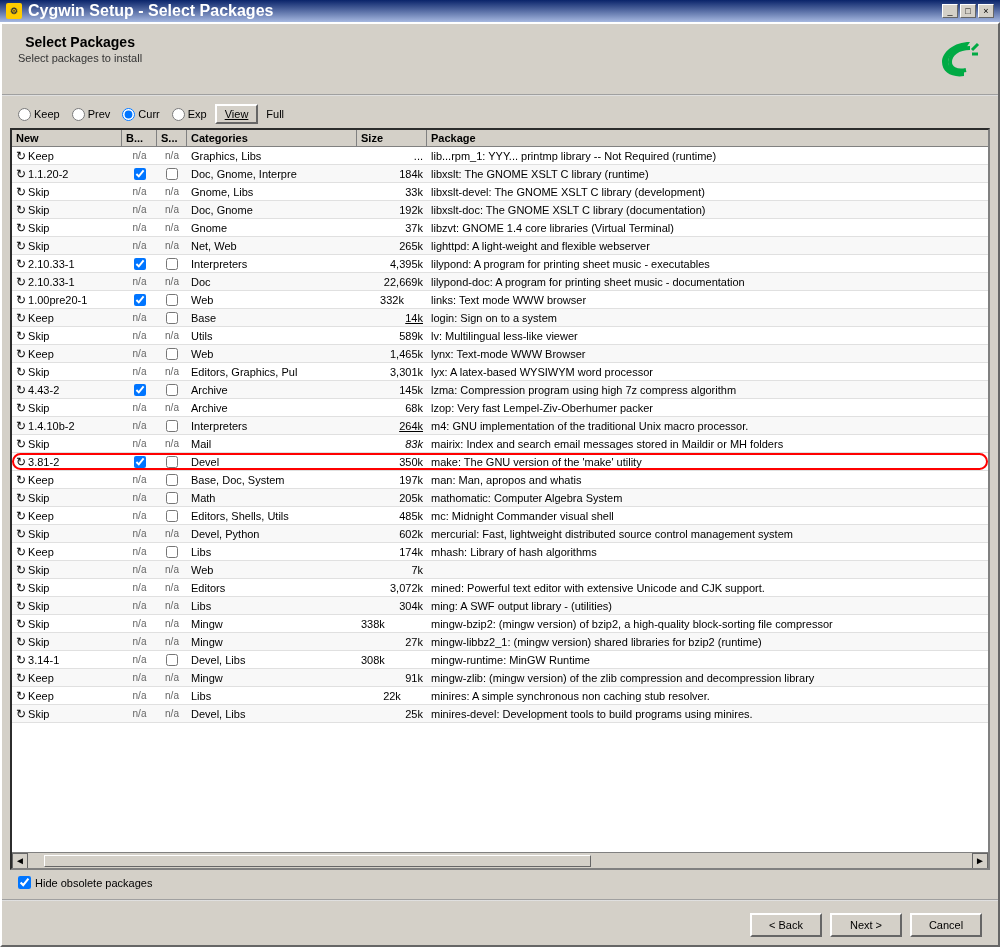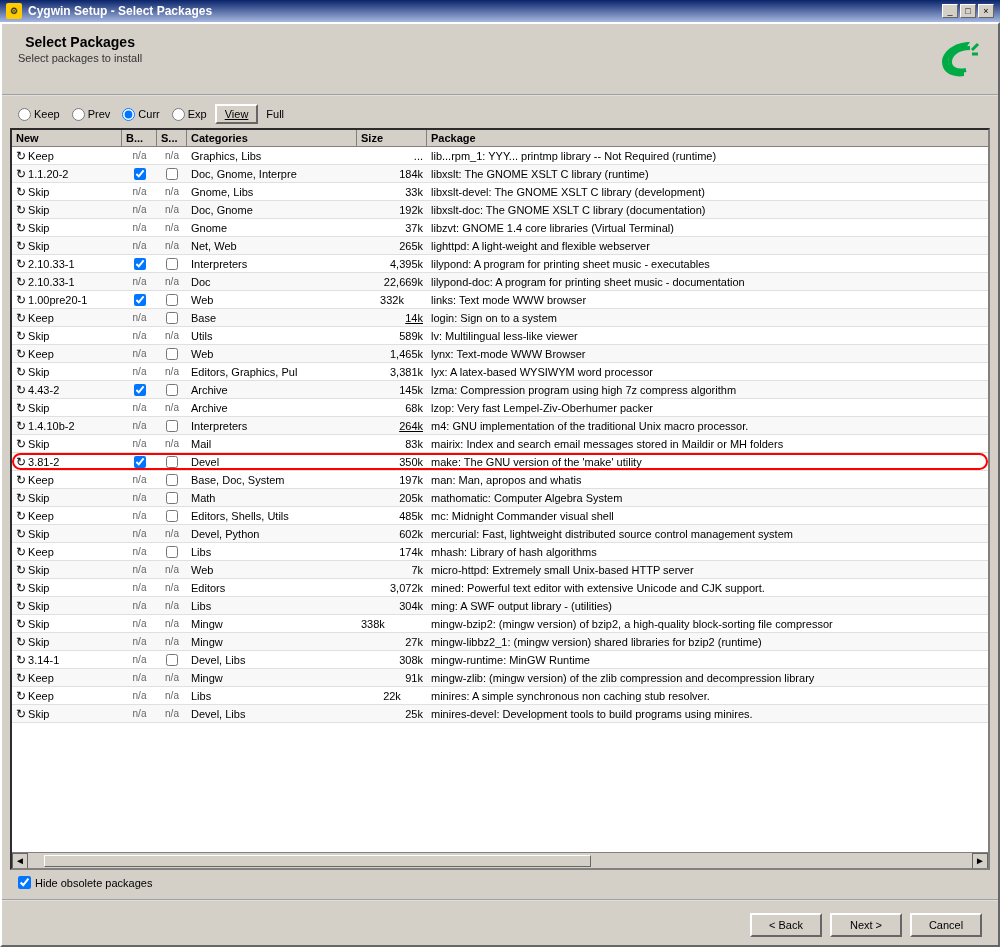--- a/index.html
+++ b/index.html
@@ -33,21 +33,21 @@
       background: #ffcc00;
       border-radius: 2px;
       display: flex;
       align-items: center;
       justify-content: center;
       font-size: 9px;
       color: #333;
       font-weight: bold;
     }
     .title-bar-text {
-      font-size: 12px;
+      font-size: 16px;
       font-weight: bold;
       color: white;
     }
     .title-bar-buttons {
       display: flex;
       gap: 2px;
     }
     .title-btn {
       width: 16px;
       height: 14px;
@@ -512,21 +512,21 @@
           <div class="cell">lynx: Text-mode WWW Browser</div>
         </div>
         <div class="list-row">
           <div class="cell cell-new">
             <span style="font-size:12px;cursor:pointer;">↻</span>
             <span>Skip</span>
           </div>
           <div class="cell checkbox-cell" style="font-size: 10px; color: rgb(102, 102, 102);">n/a</div>
           <div class="cell checkbox-cell" style="font-size: 10px; color: rgb(102, 102, 102);">n/a</div>
           <div class="cell">Editors, Graphics, Pul</div>
-          <div class="cell" style="text-align: right;">3,381k</div>
+          <div class="cell" style="text-align: right;">3,301k</div>
           <div class="cell">lyx: A latex-based WYSIWYM word processor</div>
         </div>
         <div class="list-row">
           <div class="cell cell-new">
             <span style="font-size:12px;cursor:pointer;">↻</span>
             <span>4.43-2</span>
           </div>
           <div class="cell checkbox-cell">
             <input type="checkbox" checked="" style="">
           </div>
@@ -562,21 +562,21 @@
           <div class="cell">m4: GNU implementation of the traditional Unix macro processor.</div>
         </div>
         <div class="list-row">
           <div class="cell cell-new">
             <span style="font-size:12px;cursor:pointer;">↻</span>
             <span>Skip</span>
           </div>
           <div class="cell checkbox-cell" style="font-size: 10px; color: rgb(102, 102, 102);">n/a</div>
           <div class="cell checkbox-cell" style="font-size: 10px; color: rgb(102, 102, 102);">n/a</div>
           <div class="cell">Mail</div>
-          <div class="cell" style="text-align: right;">83k</div>
+          <div class="cell" style="text-align: right; font-style: italic;">83k</div>
           <div class="cell">mairix: Index and search email messages stored in Maildir or MH folders</div>
         </div>
         <div class="list-row highlighted">
           <div class="cell cell-new">
             <span style="font-size:12px;cursor:pointer;">↻</span>
             <span>3.81-2</span>
           </div>
           <div class="cell checkbox-cell">
             <input type="checkbox" checked="" style="">
           </div>
@@ -652,21 +652,20 @@
         </div>
         <div class="list-row">
           <div class="cell cell-new">
             <span style="font-size:12px;cursor:pointer;">↻</span>
             <span>Skip</span>
           </div>
           <div class="cell checkbox-cell" style="font-size: 10px; color: rgb(102, 102, 102);">n/a</div>
           <div class="cell checkbox-cell" style="font-size: 10px; color: rgb(102, 102, 102);">n/a</div>
           <div class="cell">Web</div>
           <div class="cell" style="text-align: right;">7k</div>
-          <div class="cell">micro-httpd: Extremely small Unix-based HTTP server</div>
         </div>
         <div class="list-row">
           <div class="cell cell-new">
             <span style="font-size:12px;cursor:pointer;">↻</span>
             <span>Skip</span>
           </div>
           <div class="cell checkbox-cell" style="font-size: 10px; color: rgb(102, 102, 102);">n/a</div>
           <div class="cell checkbox-cell" style="font-size: 10px; color: rgb(102, 102, 102);">n/a</div>
           <div class="cell">Editors</div>
           <div class="cell" style="text-align: right;">3,072k</div>
@@ -708,21 +707,21 @@
         <div class="list-row">
           <div class="cell cell-new">
             <span style="font-size:12px;cursor:pointer;">↻</span>
             <span>3.14-1</span>
           </div>
           <div class="cell checkbox-cell" style="font-size: 10px; color: rgb(102, 102, 102);">n/a</div>
           <div class="cell checkbox-cell">
             <input type="checkbox" style="">
           </div>
           <div class="cell">Devel, Libs</div>
-          <div class="cell" style="text-align: right;">308k</div>
+          <div class="cell" style="">308k</div>
           <div class="cell">mingw-runtime: MinGW Runtime</div>
         </div>
         <div class="list-row">
           <div class="cell cell-new">
             <span style="font-size:12px;cursor:pointer;">↻</span>
             <span>Keep</span>
           </div>
           <div class="cell checkbox-cell" style="font-size: 10px; color: rgb(102, 102, 102);">n/a</div>
           <div class="cell checkbox-cell" style="font-size: 10px; color: rgb(102, 102, 102);">n/a</div>
           <div class="cell">Mingw</div>

